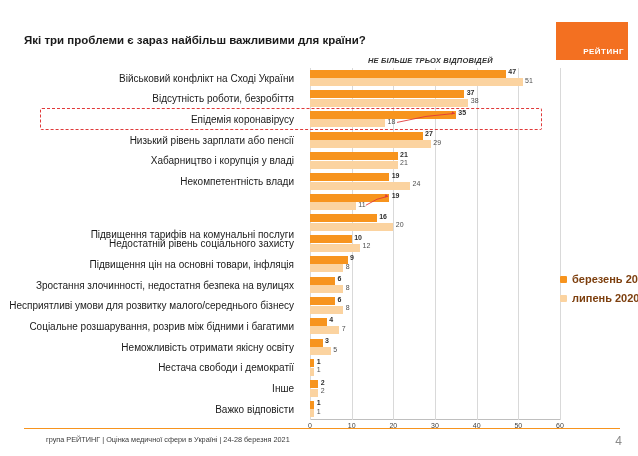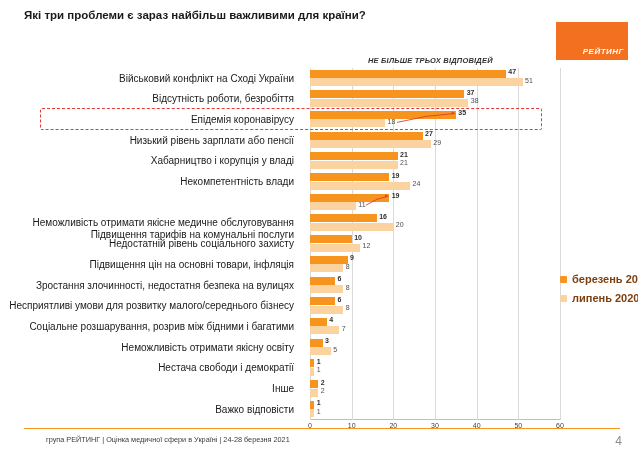--- a/index.html
+++ b/index.html
@@ -10,24 +10,24 @@
     overflow:hidden;
     position:relative;
   }
   
   .logo-box{
     position:absolute;right:10px;top:22px;width:72px;height:38px;
     background:#f37021;
   }
   .logo-text{
     position:absolute;right:14px;top:47px;
-    color:#ffffff;font-size:8px;font-weight:bold;letter-spacing:.5px;font-style:italic;
+    color:#ffffff;font-size:8px;font-weight:bold;letter-spacing:.5px;
   }
   .title{
-    position:absolute;left:24px;top:9px;
+    position:absolute;left:24px;top:34px;
     font-size:11.5px;font-weight:bold;color:#1a1a1a;
   }
   .subtitle{
     position:absolute;left:368px;top:56px;
     font-size:7.5px;font-style:italic;font-weight:bold;color:#333;
     letter-spacing:.2px;
   }
   
   #plot{
     position:absolute;left:310px;top:68px;width:250px;height:352px;
@@ -97,21 +97,20 @@
 <div class="subtitle">НЕ БІЛЬШЕ ТРЬОХ ВІДПОВІДЕЙ</div>
 
 <div id="labels">
     <div class="cat-label" style="top: 4.5px;">Військовий конфлікт на Сході України</div>
     <div class="cat-label" style="top: 25.2059px;">Відсутність роботи, безробіття</div>
     <div class="cat-label" style="top: 45.9118px;">Епідемія коронавірусу</div>
     <div class="cat-label" style="top: 66.6176px; padding-left: 44px;">Низький рівень зарплати або пенсії</div>
     <div class="cat-label" style="top: 87.3235px;">Хабарництво і корупція у владі</div>
     <div class="cat-label" style="top: 108.029px;">Некомпетентність влади</div>
     <div class="cat-label" style="top: 128.735px; margin-top: 32px;">Підвищення тарифів на комунальні послуги</div>
-    <div class="cat-label" style="top: 149.441px;">Неможливість отримати якісне медичне обслуговування</div>
     <div class="cat-label" style="top: 170.147px; text-align: right;">Недостатній рівень соціального захисту</div>
     <div class="cat-label" style="top: 190.853px;">Підвищення цін на основні товари, інфляція</div>
     <div class="cat-label" style="top: 211.559px;">Зростання злочинності, недостатня безпека на вулицях</div>
     <div class="cat-label" style="top: 232.265px;">Несприятливі умови для розвитку малого/середнього бізнесу</div>
     <div class="cat-label" style="top: 252.971px;">Соціальне розшарування, розрив між бідними і багатими</div>
     <div class="cat-label" style="top: 273.676px;">Неможливість отримати якісну освіту</div>
     <div class="cat-label" style="top: 294.382px;">Нестача свободи і демократії</div>
     <div class="cat-label" style="top: 315.088px;">Інше</div>
     <div class="cat-label" style="top: 335.794px;">Важко відповісти</div>
   </div>

